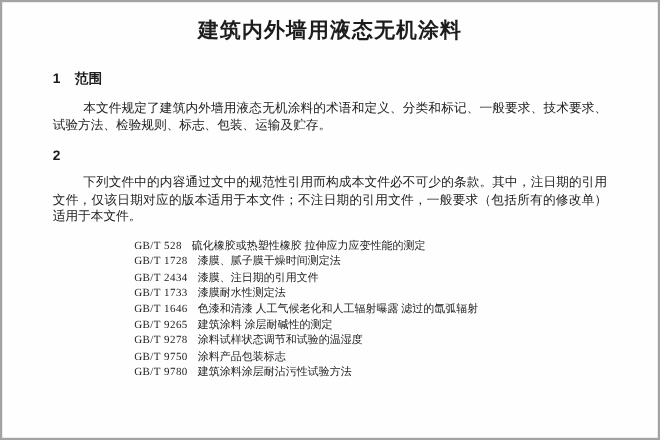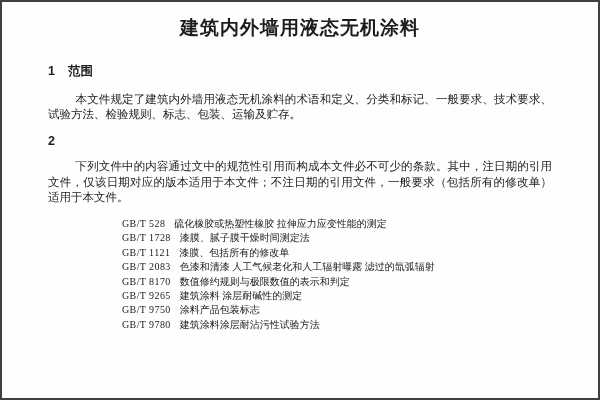--- a/index.html
+++ b/index.html
@@ -5,21 +5,21 @@
   html, body { margin: 0; padding: 0; }
   body {
     width: 600px; height: 400px;
     position: relative; overflow: hidden;
     background: #ffffff;
     font-family: "Liberation Serif", serif;
   }
   .page {
     position: absolute; inset: 0;
     box-sizing: border-box;
-    border: 2px solid #404040;
+    border: 2px solid #a3a3a3;
     background: #fefefe;
     padding: 0 46px;
     overflow: hidden;
   }
   .doc-title {
     margin: 13px 0 0 0;
     text-align: center;
     font-family: "Liberation Sans", sans-serif;
     font-weight: bold;
     font-size: 19px;
@@ -84,21 +84,22 @@
 
   <div class="sec-heading h2">
     <span class="sec-num">2</span>
   </div>
 
   <p class="body-p p-gap2">下列文件中的内容通过文中的规范性引用而构成本文件必不可少的条款。其中，注日期的引用文件，仅该日期对应的版本适用于本文件；不注日期的引用文件，一般要求（包括所有的修改单）适用于本文件。</p>
 
   <ul class="refs">
     <li class="ref"><span class="ref-code">GB/T 528</span><span class="ref-title">硫化橡胶或热塑性橡胶 拉伸应力应变性能的测定</span></li>
     <li class="ref"><span class="ref-code">GB/T 1728</span><span class="ref-title">漆膜、腻子膜干燥时间测定法</span></li>
-    <li class="ref"><span class="ref-code">GB/T 1121</span><span class="ref-title">漆膜、包括所有的修改单</span></li>
-    <li class="ref"><span class="ref-code">GB/T 2083</span><span class="ref-title">色漆和清漆 人工气候老化和人工辐射曝露 滤过的氙弧辐射</span></li>
-    <li class="ref"><span class="ref-code">GB/T 8170</span><span class="ref-title">数值修约规则与极限数值的表示和判定</span></li>
+    <li class="ref"><span class="ref-code">GB/T 2434</span><span class="ref-title">漆膜、注日期的引用文件</span></li>
+    <li class="ref"><span class="ref-code">GB/T 1733</span><span class="ref-title">漆膜耐水性测定法</span></li>
+    <li class="ref"><span class="ref-code">GB/T 1646</span><span class="ref-title">色漆和清漆 人工气候老化和人工辐射曝露 滤过的氙弧辐射</span></li>
     <li class="ref"><span class="ref-code">GB/T 9265</span><span class="ref-title">建筑涂料 涂层耐碱性的测定</span></li>
+    <li class="ref"><span class="ref-code">GB/T 9278</span><span class="ref-title">涂料试样状态调节和试验的温湿度</span></li>
     <li class="ref"><span class="ref-code">GB/T 9750</span><span class="ref-title">涂料产品包装标志</span></li>
     <li class="ref"><span class="ref-code">GB/T 9780</span><span class="ref-title">建筑涂料涂层耐沾污性试验方法</span></li>
   </ul>
 
 </div>
 
 </body></html>

